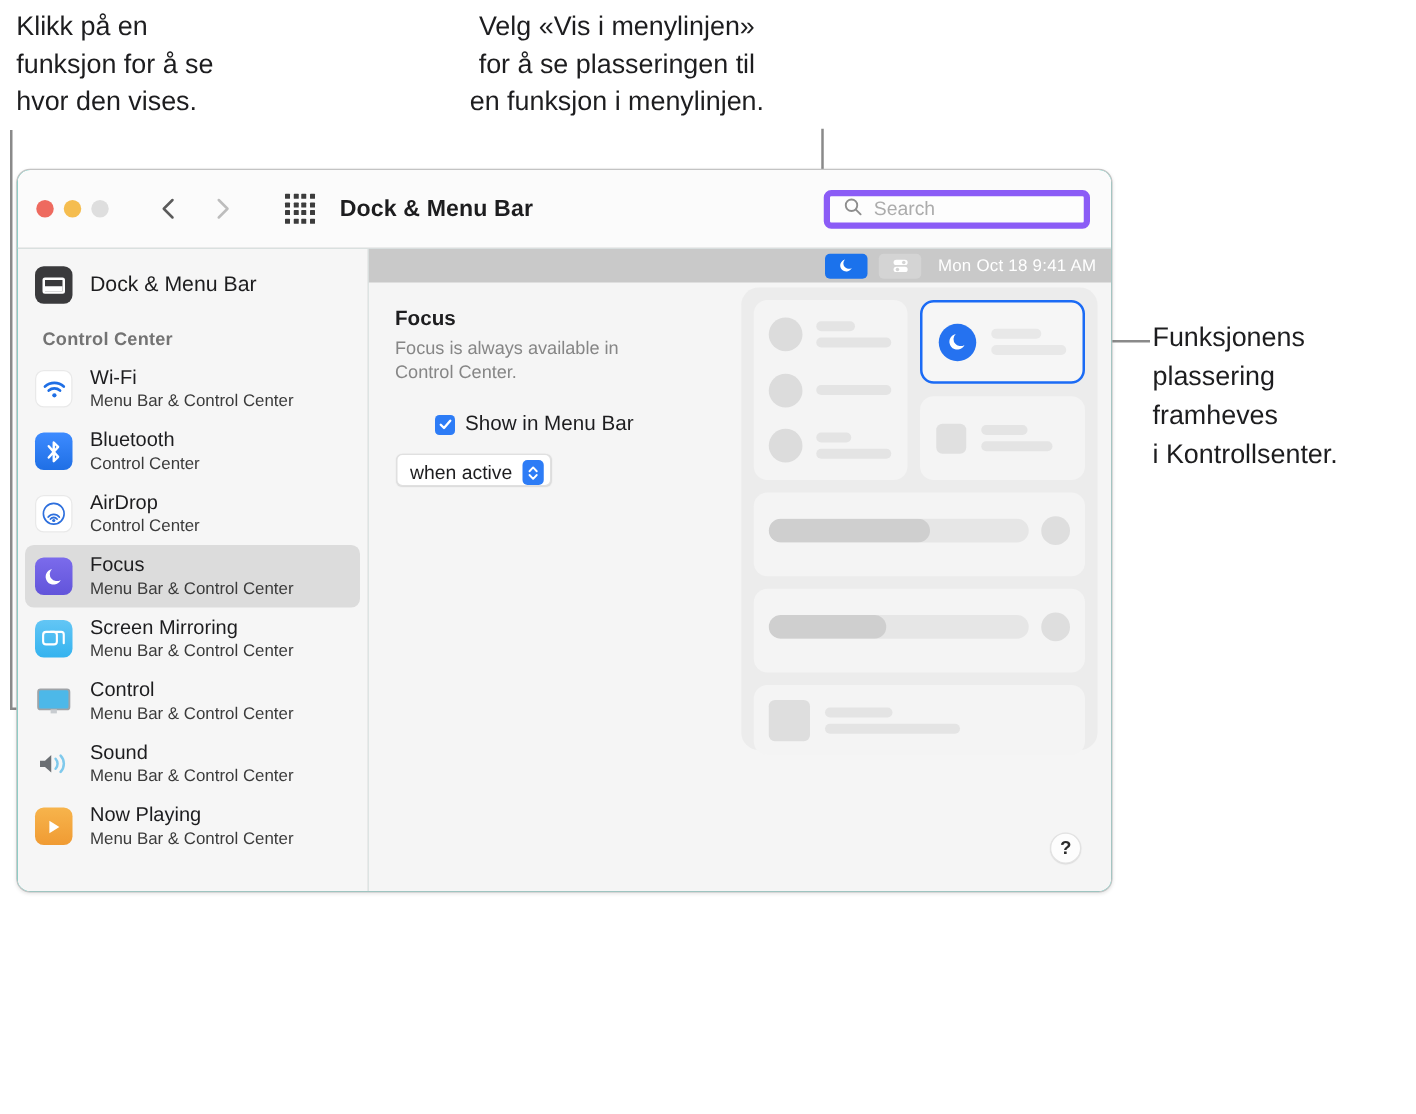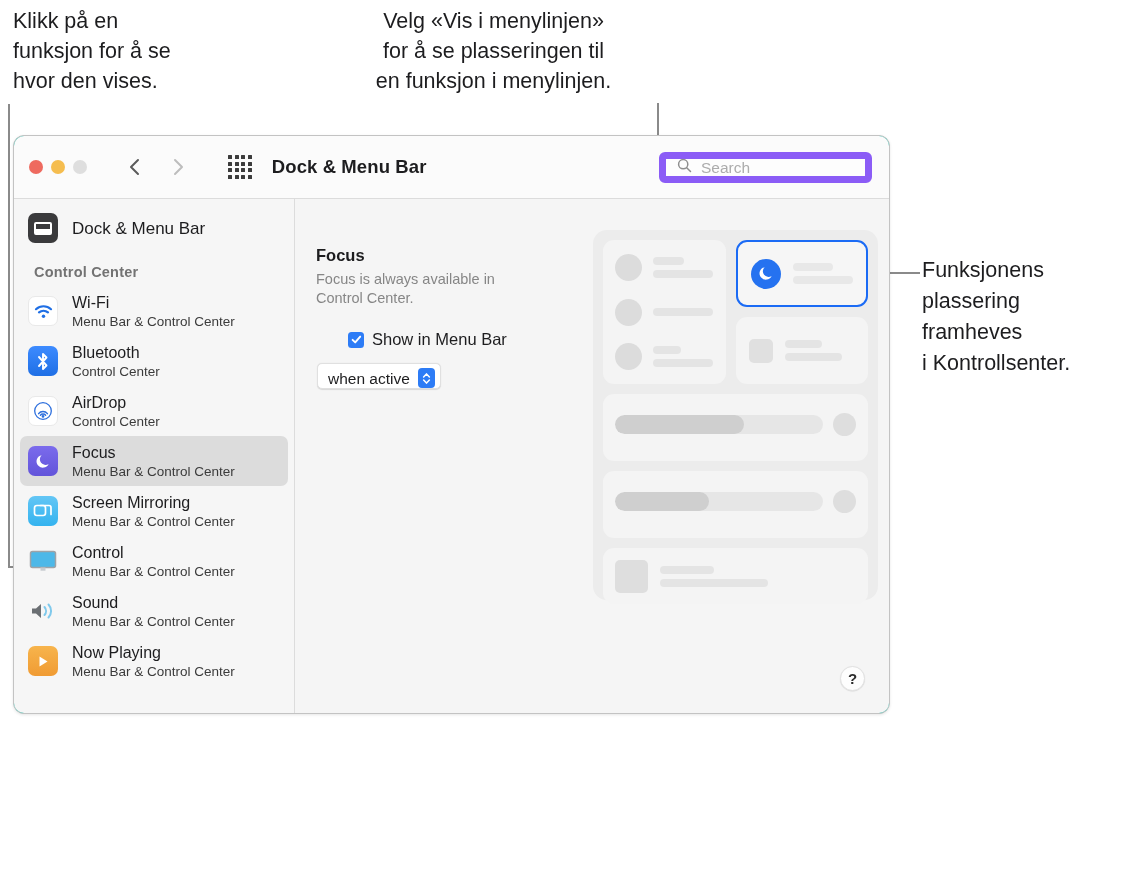--- a/index.html
+++ b/index.html
@@ -74,21 +74,21 @@
     font-weight: bold;
     color: #1d1d1f;
     letter-spacing: .1px;
   }
 
   #search-box {
     position: absolute;
     right: 17px; top: 16px;
     width: 213px; height: 31px;
     background: #fdfdfd;
-    border: 7px solid #8b5cf6;
+    border: 5px solid #8b5cf6;
     border-radius: 6px;
     display: flex; align-items: center;
   }
   #search-box .mag { margin-left: 11px; }
   #search-ph { margin-left: 9px; font-size: 15.5px; color: #acacac; }
 
   
   #body { display: flex; height: calc(100% - 63px); }
 
   
@@ -456,20 +456,36 @@
           </span>
           <span class="txt">
             <span class="t1">Now Playing</span><br>
             <span class="t2">Menu Bar &amp; Control Center</span>
           </span>
         </div>
       </div>
 
       <div id="detail">
 
+        <div id="menubar-strip">
+          <span id="mb-focus">
+            <svg width="13" height="13" viewBox="0 0 17 17">
+              <path d="M13.6 10.9 A6.3 6.3 0 1 1 6.6 2.2 A5.6 5.6 0 0 0 13.6 10.9 Z" fill="#ffffff"></path>
+            </svg>
+          </span>
+          <span id="mb-cc">
+            <svg width="15" height="15" viewBox="0 0 16 16">
+              <rect x="2" y="3" width="12" height="4.5" rx="2.25" fill="#ffffff"></rect>
+              <circle cx="10.7" cy="5.25" r="1.5" fill="#d4d4d4"></circle>
+              <rect x="2" y="9" width="12" height="4.5" rx="2.25" fill="#ffffff"></rect>
+              <circle cx="5.3" cy="11.25" r="1.5" fill="#d4d4d4"></circle>
+            </svg>
+          </span>
+          <span id="mb-clock">Mon Oct 18  9:41 AM</span>
+        </div>
 
         <div id="settings-col">
           <div id="focus-title">Focus</div>
           <div id="focus-desc" style="white-space:pre-line;">Focus is always available in
 Control Center.</div>
 
           <div id="checkbox-row">
             <span id="cb">
               <svg width="11" height="11" viewBox="0 0 11 11">
                 <polyline points="1.6,5.8 4.2,8.4 9.2,2.6" fill="none" stroke="#fff" stroke-width="1.9" stroke-linecap="round" stroke-linejoin="round"></polyline>

